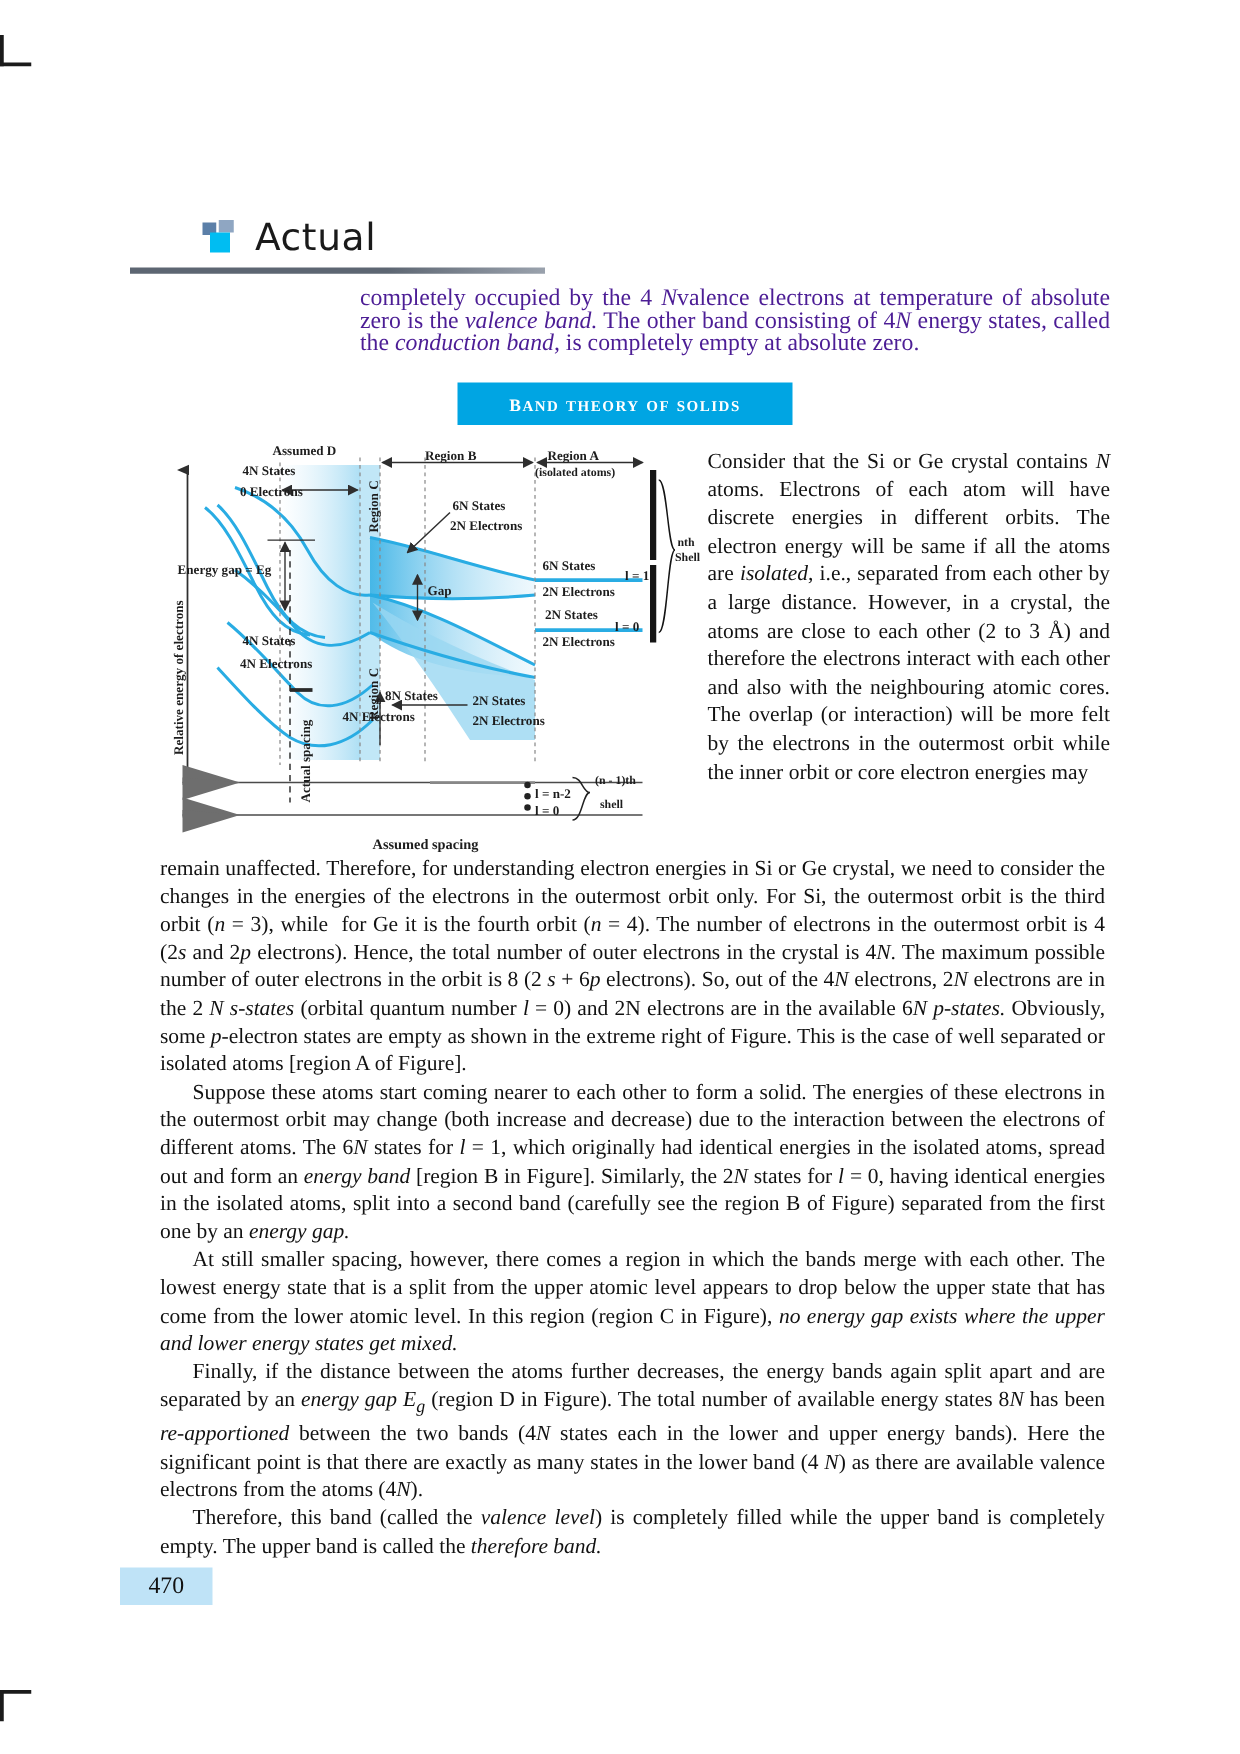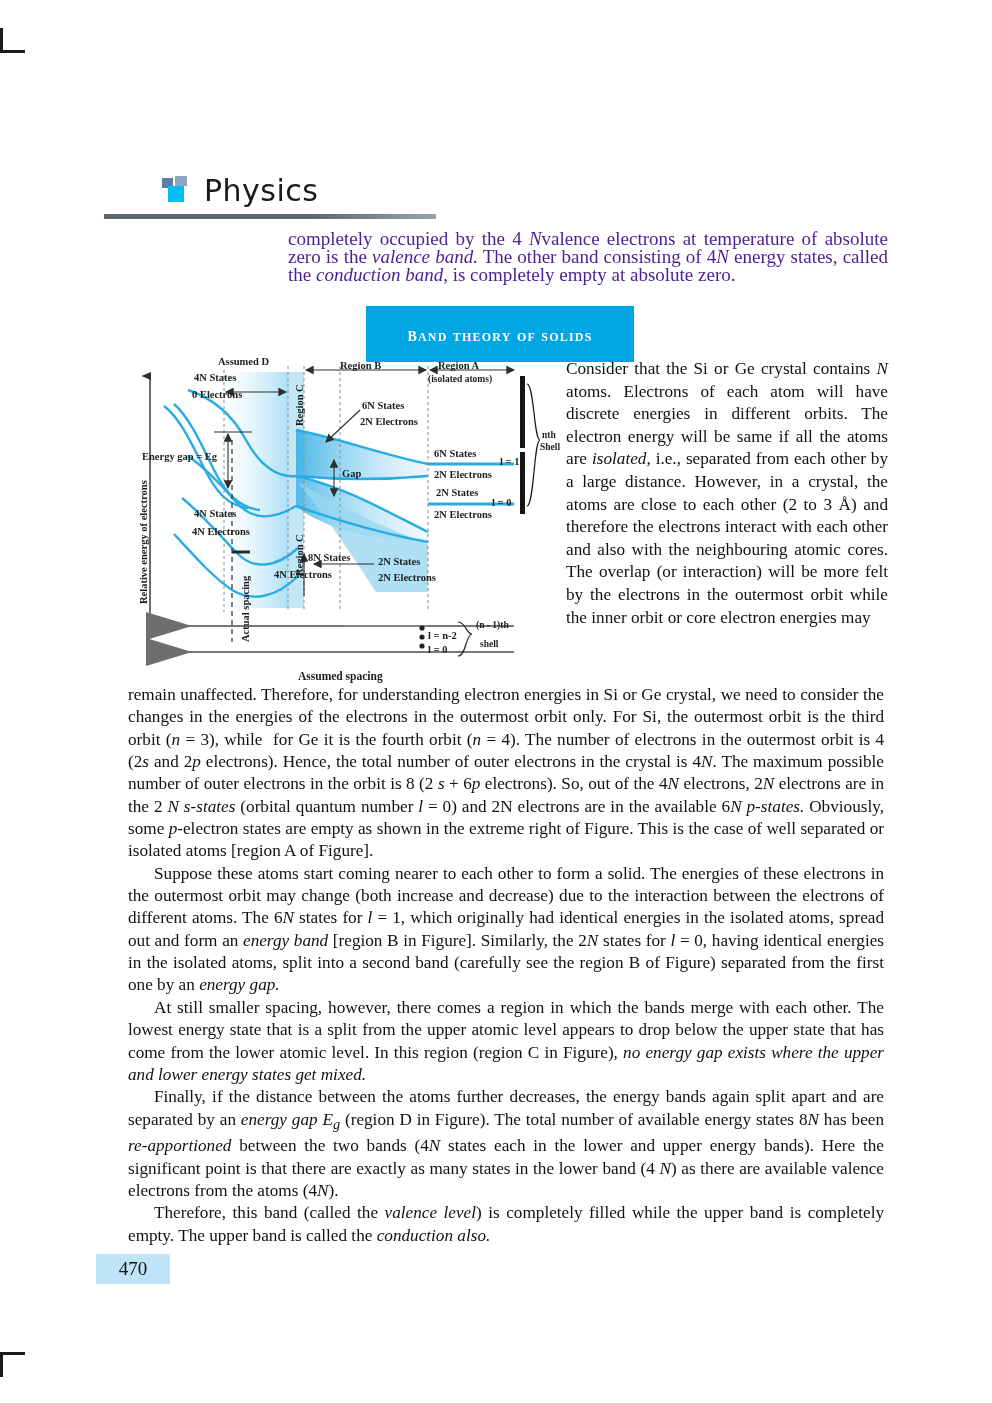--- a/index.html
+++ b/index.html
@@ -85,21 +85,21 @@
     width: 600px;
   }
   em { font-style: italic; }
 
   
   .banner {
     position: absolute;
     left: 366px;
     top: 306px;
     width: 268px;
-    height: 56px;
+    height: 34px;
     background: #00a5e3;
     box-shadow: 3px 3px 0 0 rgba(255,255,255,0.0);
     display: flex;
     align-items: center;
     justify-content: center;
   }
   .banner-text {
     color: #ffffff;
     font-family: "Liberation Serif", serif;
     font-weight: bold;
@@ -179,21 +179,21 @@
 <div class="crop-mark crop-tl"></div>
 <div class="crop-mark crop-bl"></div>
 
 <div class="runhead">
   <div class="runhead-row">
     <span class="runhead-glyph">
       <i class="g-a"></i>
         <i class="g-b"></i>
         <i class="g-c"></i>
     </span>
-    <span class="runhead-title">Physics</span>
+    <span class="runhead-title">Actual</span>
   </div>
   <div class="runhead-rule"></div>
 </div>
 
 <div class="para lead-in">
   <span>completely occupied by the 4 <em>N</em>valence electrons at temperature of absolute zero is the <em>valence band.</em>  The other band consisting of 4<em>N</em> energy states, called the <em>conduction band</em>, is completely empty at absolute zero.</span>
 </div>
 
 <div class="banner">
   <span class="banner-text">Band theory of solids</span>
@@ -360,18 +360,18 @@
 
 <div class="flow">
   <p>remain unaffected. Therefore, for understanding electron energies in Si or Ge crystal, we need to consider the changes in the energies of the electrons in the outermost orbit only. For Si, the outermost orbit is the third orbit (<em>n</em> = 3), while&nbsp; for Ge it is the fourth orbit (<em>n</em> = 4). The number of electrons in the outermost orbit is 4 (2<em>s</em> and 2<em>p</em> electrons). Hence, the total number of outer electrons in the crystal is 4<em>N</em>. The maximum possible number of outer electrons in the orbit is 8 (2 <em>s</em> + 6<em>p</em> electrons). So, out of the 4<em>N</em> electrons, 2<em>N</em> electrons are in the 2 <em>N s-states</em> (orbital quantum number <em>l</em> = 0) and 2N electrons are in the available 6<em>N p-states.</em> Obviously, some <em>p</em>-electron states are empty as shown in the extreme right of Figure. This is the case of well separated or isolated atoms [region A of Figure].</p>
 
   <p class="indent">Suppose these atoms start coming nearer to each other to form a solid. The energies of these electrons in the outermost orbit may change (both increase and decrease) due to the interaction between the electrons of different atoms. The 6<em>N</em> states for <em>l</em> = 1, which originally had identical energies in the isolated atoms, spread out and form an <em>energy band</em> [region B in Figure]. Similarly, the 2<em>N</em> states for <em>l</em> = 0, having identical energies in the isolated atoms, split into a second band (carefully see the region B of Figure) separated from the first one by an <em>energy gap.</em></p>
 
   <p class="indent">At still smaller spacing, however, there comes a region in which the bands merge with each other. The lowest energy state that is a split from the upper atomic level appears to drop below the upper state that has come from the lower atomic level. In this region (region C in Figure), <em>no energy gap exists where the upper and lower energy states get mixed.</em></p>
 
   <p class="indent">Finally, if the distance between the atoms further decreases, the energy bands again split apart and are separated by an <em>energy gap E<sub>g</sub></em> (region D in Figure). The total number of available energy states 8<em>N</em> has been <em>re-apportioned</em> between the two bands (4<em>N</em> states each in the lower and upper energy bands). Here the significant point is that there are exactly as many states in the lower band (4 <em>N</em>) as there are available valence electrons from the  atoms (4<em>N</em>).</p>
 
-  <p class="indent">Therefore, this band (called the <em>valence level</em>) is completely filled while the upper band is completely empty. The upper band is called the <em>conduction also.</em></p>
+  <p class="indent">Therefore, this band (called the <em>valence level</em>) is completely filled while the upper band is completely empty. The upper band is called the <em>therefore band.</em></p>
 </div>
 
 <div class="pagenum">
   <span>470</span>
 </div>
 
 </body></html>

